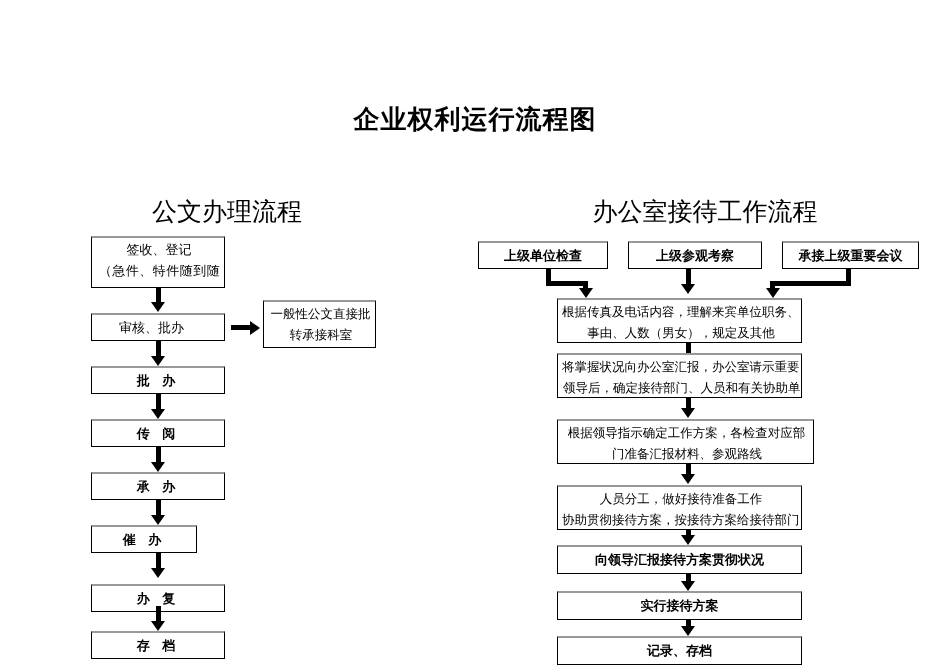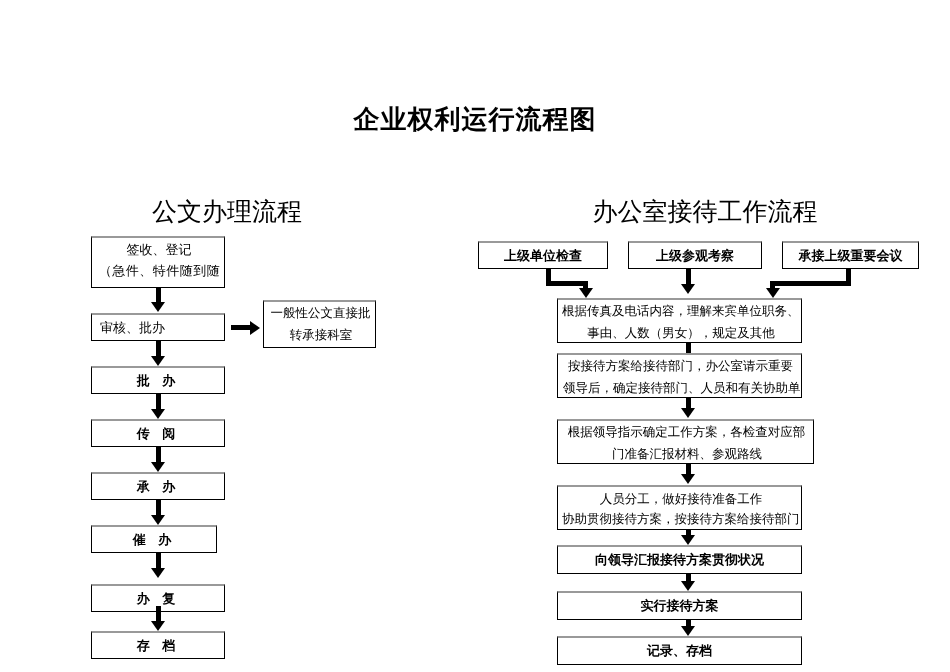--- a/index.html
+++ b/index.html
@@ -61,21 +61,21 @@
     overflow: hidden;
   }
   .box .ln {
     display: block;
     white-space: nowrap;
   }
   .box.two-line {
     padding: 1px 2px 0 4px;
     line-height: 21px;
   }
-  .box.two-line .ln.first { text-align: center; font-family: Liberation Serif, serif; }
+  .box.two-line .ln.first { text-align: center; }
   .box.two-line .ln.second { text-align: center; padding-left: 1px; }
   .box.single {
     display: flex;
     align-items: center;
     justify-content: center;
     text-align: right;
     font-weight: bold;
   }
   .box.wide-text { font-size: 12.5px; }
 
@@ -142,21 +142,21 @@
 
   <div class="box two-line" style="left:91px; top:236px; width:134px; height:52px;">
     <span class="ln first">签收、登记</span>
     <span class="ln second" style="letter-spacing:0.5px;">（急件、特件随到随</span>
   </div>
   <div class="arrow-down" style="left:158px; top:288px;">
     <div class="shaft" style="height:14px;"></div>
     <div class="head" style="top:14px;"></div>
   </div>
 
-  <div class="box" style="left:91px; top:313px; width:134px; height:28px; display:flex; align-items:center; padding-left:8px;">
+  <div class="box" style="left:91px; top:313px; width:134px; height:28px; display:flex; align-items:center; padding-left:27px;">
     <span class="ln">审核、批办</span>
   </div>
 
   <div class="arrow-right" style="left:231px; top:327px; width:29px; height:1px;">
     <div class="shaft" style="width:19px;"></div>
     <div class="head" style="left:19px;"></div>
   </div>
 
   <div class="box two-line" style="left:263px; top:300px; width:113px; height:48px;">
     <span class="ln first" style="font-size:12.5px;">一般性公文直接批</span>
@@ -185,21 +185,21 @@
   </div>
 
   <div class="box single" style="left:91px; top:472px; width:134px; height:28px;">
     <span class="ln sp-letter">承 办</span>
   </div>
   <div class="arrow-down" style="left:158px; top:500px;">
     <div class="shaft" style="height:15px;"></div>
     <div class="head" style="top:15px;"></div>
   </div>
 
-  <div class="box single" style="left:91px; top:525px; width:126px; height:28px;">
+  <div class="box single" style="left:91px; top:525px; width:106px; height:28px;">
     <span class="ln sp-letter">催 办</span>
   </div>
   <div class="arrow-down" style="left:158px; top:553px;">
     <div class="shaft" style="height:15px;"></div>
     <div class="head" style="top:15px;"></div>
   </div>
 
   <div class="box single" style="left:91px; top:578px; width:134px; height:28px;margin-top:6px;">
     <span class="ln sp-letter">办 复</span>
   </div>
@@ -248,21 +248,21 @@
   <div class="box two-line wide-text" style="left:557px; top:298px; width:245px; height:45px;">
     <span class="ln first">根据传真及电话内容，理解来宾单位职务、</span>
     <span class="ln second">事由、人数（男女），规定及其他</span>
   </div>
   <div class="arrow-down" style="left:688px; top:343px;">
     <div class="shaft" style="height:10px;"></div>
     <div class="head" style="top:10px;"></div>
   </div>
 
   <div class="box two-line wide-text" style="left:557px; top:353px; width:245px; height:45px;">
-    <span class="ln first">按接待方案给接待部门，办公室请示重要</span>
+    <span class="ln first">将掌握状况向办公室汇报，办公室请示重要</span>
     <span class="ln second">领导后，确定接待部门、人员和有关协助单</span>
   </div>
   <div class="arrow-down" style="left:688px; top:398px;">
     <div class="shaft" style="height:10px;"></div>
     <div class="head" style="top:10px;"></div>
   </div>
 
   <div class="box two-line wide-text" style="left:557px; top:419px; width:257px; height:45px;">
     <span class="ln first">根据领导指示确定工作方案，各检查对应部</span>
     <span class="ln second">门准备汇报材料、参观路线</span>

